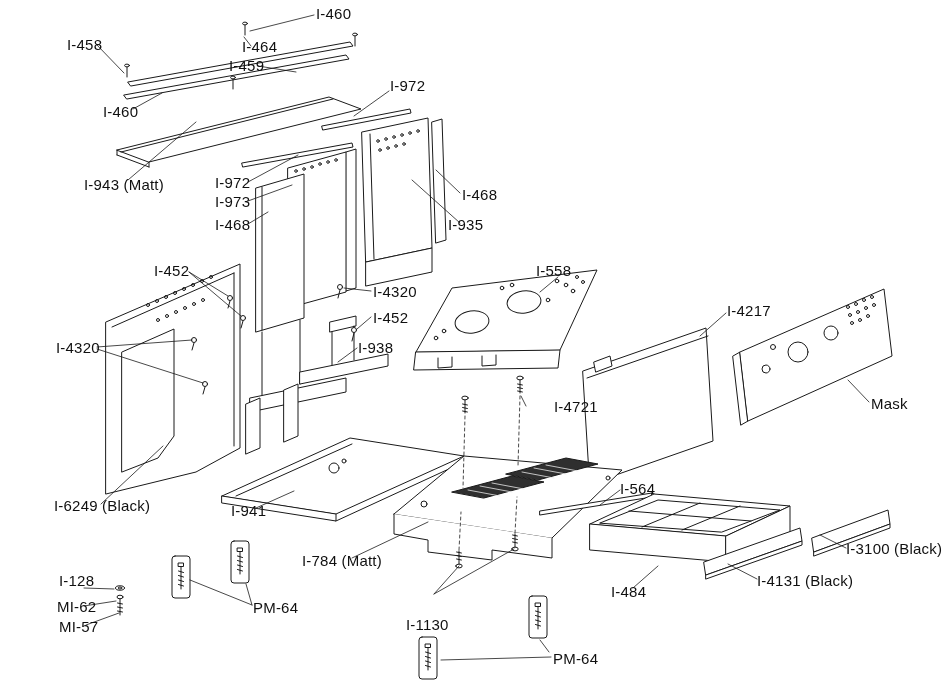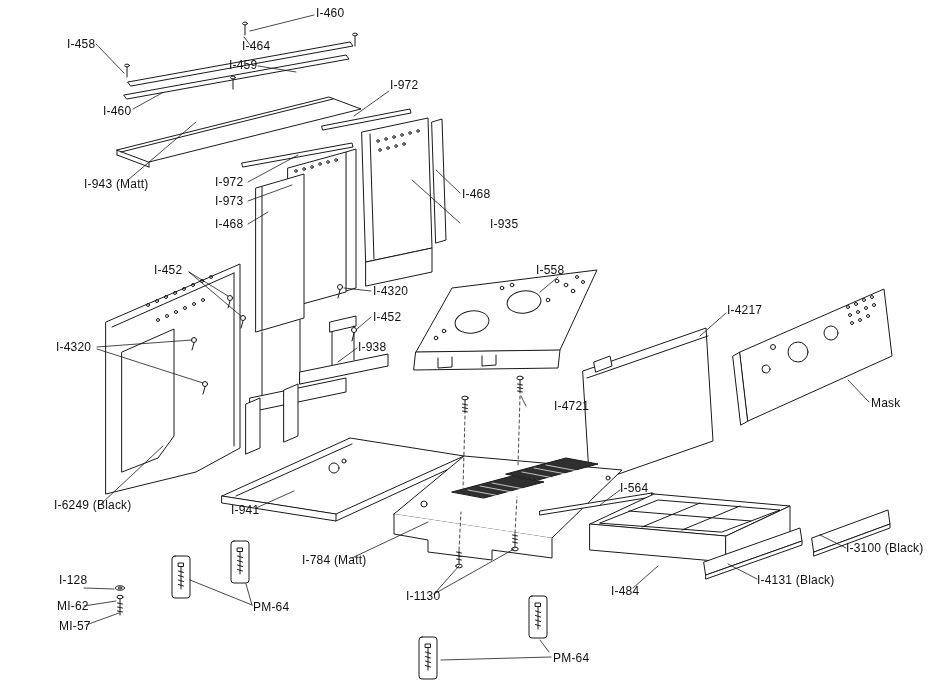--- a/index.html
+++ b/index.html
@@ -1,19 +1,19 @@
 <!DOCTYPE html>
 <html><head>
 <meta charset="utf-8">
 <style>
   html,body{margin:0;padding:0;background:#fff;}
   .stage{position:relative;width:949px;height:684px;background:#fff;overflow:hidden;
          font-family:"Liberation Sans",sans-serif;}
   .stage svg{position:absolute;left:0;top:0;}
-  .lbl{position:absolute;font-size:12px;line-height:13px;color:#101010;
+  .lbl{position:absolute;font-size:15px;line-height:13px;color:#101010;
        white-space:nowrap;letter-spacing:.2px;}
 </style>
 </head>
 <body>
 
 <div class="stage">
 
 <svg width="949" height="684" viewBox="0 0 949 684">
   <defs>
     <g id="pmbox" stroke="#1a1a1a" fill="none" stroke-width="1">
@@ -314,37 +314,37 @@
   <div class="lbl" style="left:67px;top:38px">I-458</div>
   <div class="lbl" style="left:242px;top:40px">I-464</div>
   <div class="lbl" style="left:229px;top:59px">I-459</div>
   <div class="lbl" style="left:103px;top:105px">I-460</div>
   <div class="lbl" style="left:390px;top:79px">I-972</div>
   <div class="lbl" style="left:84px;top:178px">I-943 (Matt)</div>
   <div class="lbl" style="left:215px;top:176px">I-972</div>
   <div class="lbl" style="left:215px;top:195px">I-973</div>
   <div class="lbl" style="left:215px;top:218px">I-468</div>
   <div class="lbl" style="left:462px;top:188px">I-468</div>
-  <div class="lbl" style="left:490px;top:218px">I-935</div>
+  <div class="lbl" style="left:448px;top:218px">I-935</div>
   <div class="lbl" style="left:154px;top:264px">I-452</div>
   <div class="lbl" style="left:536px;top:264px">I-558</div>
   <div class="lbl" style="left:373px;top:285px">I-4320</div>
   <div class="lbl" style="left:373px;top:311px">I-452</div>
   <div class="lbl" style="left:727px;top:304px">I-4217</div>
   <div class="lbl" style="left:56px;top:341px">I-4320</div>
   <div class="lbl" style="left:358px;top:341px">I-938</div>
   <div class="lbl" style="left:554px;top:400px">I-4721</div>
   <div class="lbl" style="left:871px;top:397px">Mask</div>
   <div class="lbl" style="left:54px;top:499px">I-6249 (Black)</div>
   <div class="lbl" style="left:231px;top:504px">I-941</div>
   <div class="lbl" style="left:620px;top:482px">I-564</div>
   <div class="lbl" style="left:302px;top:554px">I-784 (Matt)</div>
   <div class="lbl" style="left:846px;top:542px">I-3100 (Black)</div>
   <div class="lbl" style="left:757px;top:574px">I-4131 (Black)</div>
   <div class="lbl" style="left:611px;top:585px">I-484</div>
   <div class="lbl" style="left:59px;top:574px">I-128</div>
   <div class="lbl" style="left:57px;top:600px">MI-62</div>
   <div class="lbl" style="left:59px;top:620px">MI-57</div>
   <div class="lbl" style="left:253px;top:601px">PM-64</div>
-  <div class="lbl" style="left:406px;top:590px">I-1130</div>
+  <div class="lbl" style="left:406px;top:618px">I-1130</div>
   <div class="lbl" style="left:553px;top:652px">PM-64</div>
 
 </div>
 
 </body></html>

